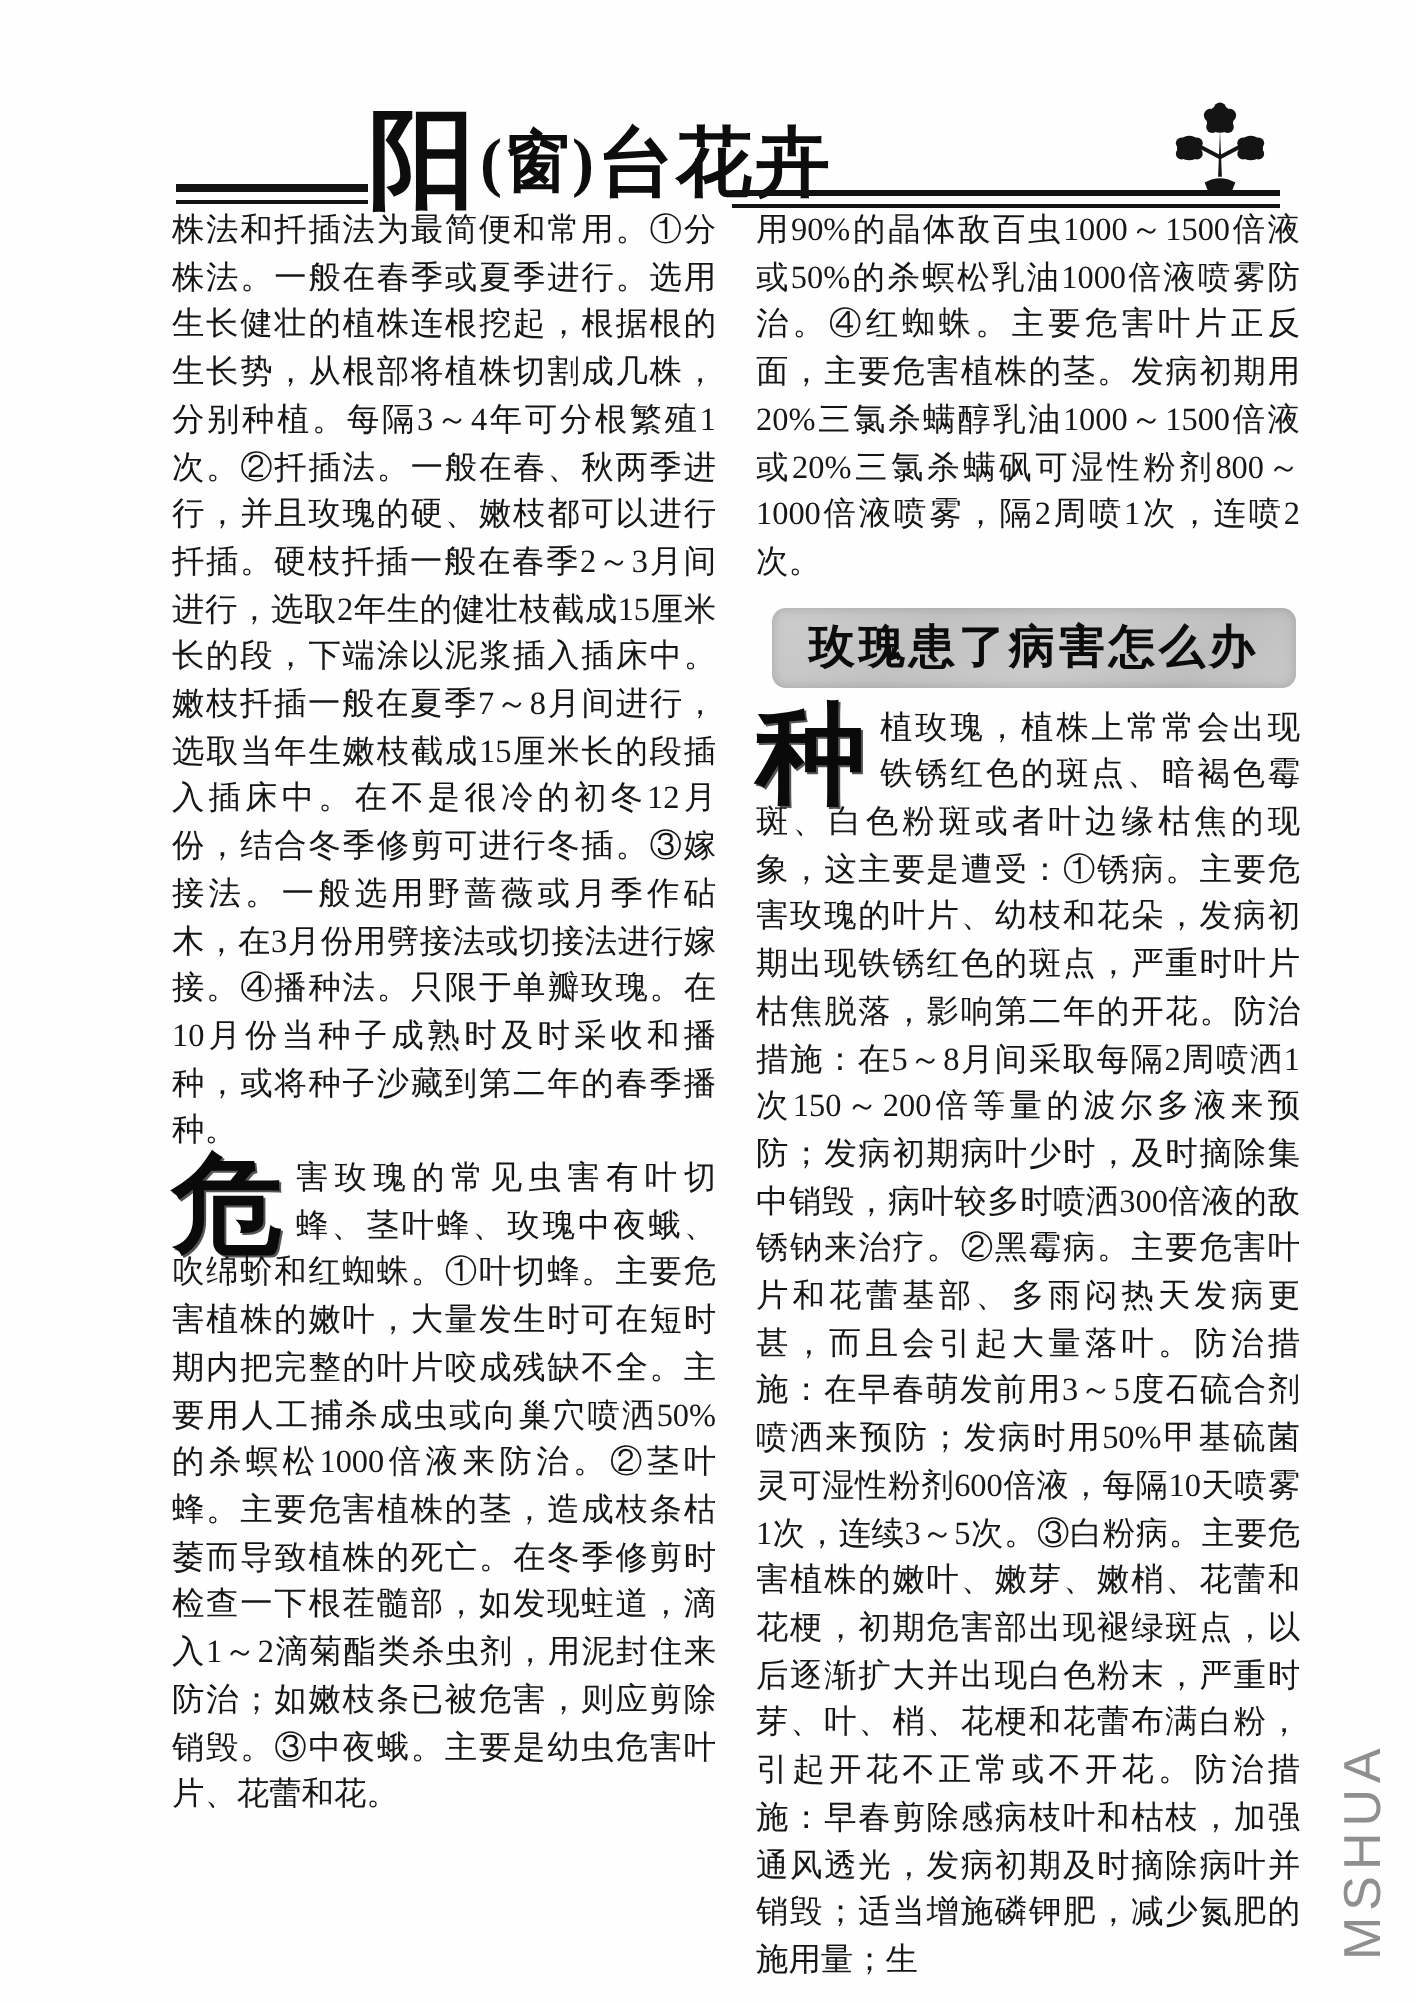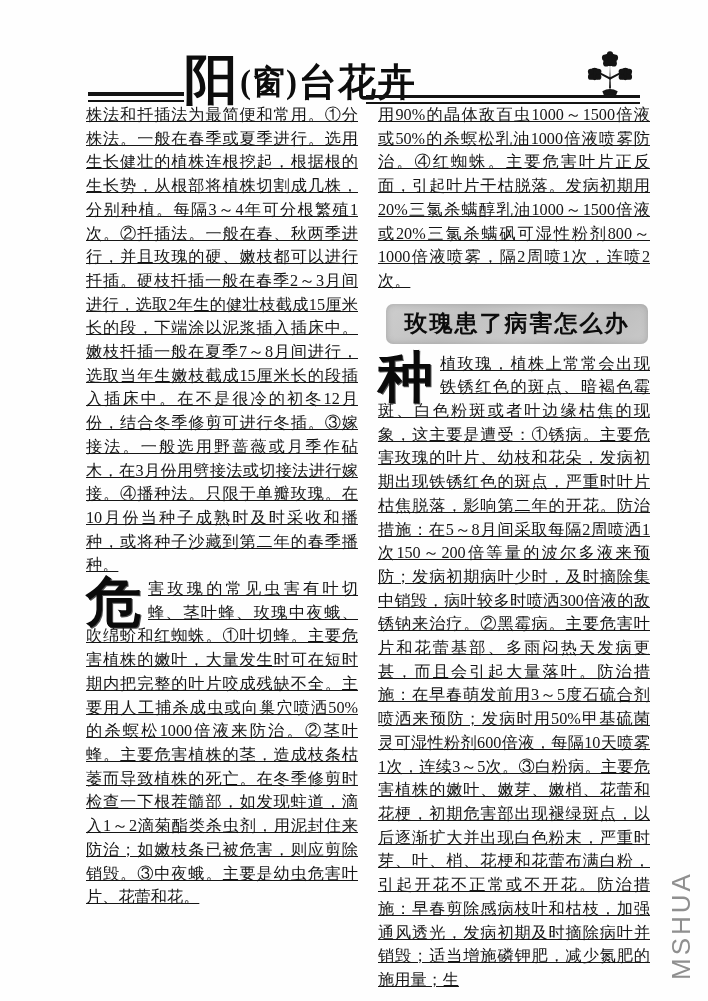--- a/index.html
+++ b/index.html
@@ -27,21 +27,21 @@
     border-top:3px solid #131313; border-bottom:2px solid #131313;
   }
   .tree-icon { position:absolute; left:583px; top:50px; width:54px; height:48px; }
 
   
   .col { position:absolute; top:104px; width:272px; }
   .col-left  { left:86px;  }
   .col-right { left:378px; }
   .body-text {
     font-size:16.2px; line-height:23.7px; color:#161616;
-    text-align:justify; text-justify:inter-ideograph; margin:0;text-decoration:underline;
+    text-align:justify; text-justify:inter-ideograph; margin:0;
   }
   .section-heading {
     height:40px; margin:10px 2px 9px 8px; border-radius:7px;
     background:linear-gradient(135deg,#cdcdcd 0%,#c2c2c2 30%,#cbcbcb 55%,#bfbfbf 80%,#c9c9c9 100%);
     box-shadow:inset 0 0 6px rgba(120,120,120,.45);
     display:flex; align-items:center; justify-content:center;
     font-family:"Liberation Sans","DejaVu Sans",sans-serif;
     font-size:23px; font-weight:bold; letter-spacing:2px; color:#0c0c0c;
     white-space:nowrap;
     text-align:right;
@@ -104,21 +104,21 @@
   </svg>
 
   <div class="col col-left">
     <p class="body-text">株法和扦插法为最简便和常用。①分株法。一般在春季或夏季进行。选用生长健壮的植株连根挖起，根据根的生长势，从根部将植株切割成几株，分别种植。每隔3～4年可分根繁殖1次。②扦插法。一般在春、秋两季进行，并且玫瑰的硬、嫩枝都可以进行扦插。硬枝扦插一般在春季2～3月间进行，选取2年生的健壮枝截成15厘米长的段，下端涂以泥浆插入插床中。嫩枝扦插一般在夏季7～8月间进行，选取当年生嫩枝截成15厘米长的段插入插床中。在不是很冷的初冬12月份，结合冬季修剪可进行冬插。③嫁接法。一般选用野蔷薇或月季作砧木，在3月份用劈接法或切接法进行嫁接。④播种法。只限于单瓣玫瑰。在10月份当种子成熟时及时采收和播种，或将种子沙藏到第二年的春季播种。</p>
     <p class="body-text">
       <span class="dropcap">危</span><span>害玫瑰的常见虫害有叶切蜂、茎叶蜂、玫瑰中夜蛾、吹绵蚧和红蜘蛛。①叶切蜂。主要危害植株的嫩叶，大量发生时可在短时期内把完整的叶片咬成残缺不全。主要用人工捕杀成虫或向巢穴喷洒50%的杀螟松1000倍液来防治。②茎叶蜂。主要危害植株的茎，造成枝条枯萎而导致植株的死亡。在冬季修剪时检查一下根茬髓部，如发现蛀道，滴入1～2滴菊酯类杀虫剂，用泥封住来防治；如嫩枝条已被危害，则应剪除销毁。③中夜蛾。主要是幼虫危害叶片、花蕾和花。</span>
     </p>
   </div>
 
   <div class="col col-right">
-    <p class="body-text">用90%的晶体敌百虫1000～1500倍液或50%的杀螟松乳油1000倍液喷雾防治。④红蜘蛛。主要危害叶片正反面，引起叶片干枯脱落。发病初期用20%三氯杀螨醇乳油1000～1500倍液或20%三氯杀螨砜可湿性粉剂800～1000倍液喷雾，隔2周喷1次，连喷2次。</p>
+    <p class="body-text">用90%的晶体敌百虫1000～1500倍液或50%的杀螟松乳油1000倍液喷雾防治。④红蜘蛛。主要危害叶片正反面，主要危害植株的茎。发病初期用20%三氯杀螨醇乳油1000～1500倍液或20%三氯杀螨砜可湿性粉剂800～1000倍液喷雾，隔2周喷1次，连喷2次。</p>
     <div class="section-heading">玫瑰患了病害怎么办</div>
     <p class="body-text">
       <span class="dropcap">种</span><span>植玫瑰，植株上常常会出现铁锈红色的斑点、暗褐色霉斑、白色粉斑或者叶边缘枯焦的现象，这主要是遭受：①锈病。主要危害玫瑰的叶片、幼枝和花朵，发病初期出现铁锈红色的斑点，严重时叶片枯焦脱落，影响第二年的开花。防治措施：在5～8月间采取每隔2周喷洒1次150～200倍等量的波尔多液来预防；发病初期病叶少时，及时摘除集中销毁，病叶较多时喷洒300倍液的敌锈钠来治疗。②黑霉病。主要危害叶片和花蕾基部、多雨闷热天发病更甚，而且会引起大量落叶。防治措施：在早春萌发前用3～5度石硫合剂喷洒来预防；发病时用50%甲基硫菌灵可湿性粉剂600倍液，每隔10天喷雾1次，连续3～5次。③白粉病。主要危害植株的嫩叶、嫩芽、嫩梢、花蕾和花梗，初期危害部出现褪绿斑点，以后逐渐扩大并出现白色粉末，严重时芽、叶、梢、花梗和花蕾布满白粉，引起开花不正常或不开花。防治措施：早春剪除感病枝叶和枯枝，加强通风透光，发病初期及时摘除病叶并销毁；适当增施磷钾肥，减少氮肥的施用量；生</span>
     </p>
   </div>
 
   <div class="watermark">MSHUA</div>
 
 </div>
 

